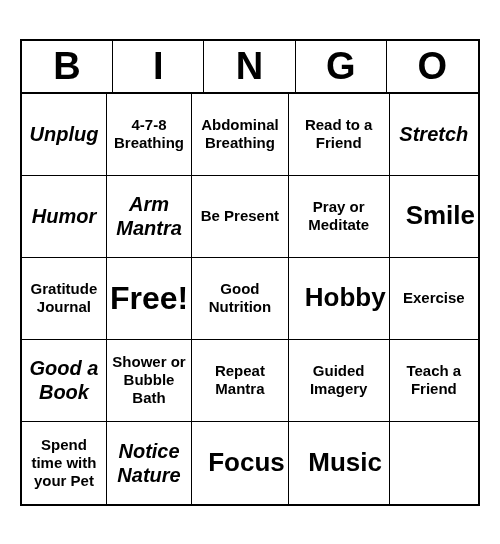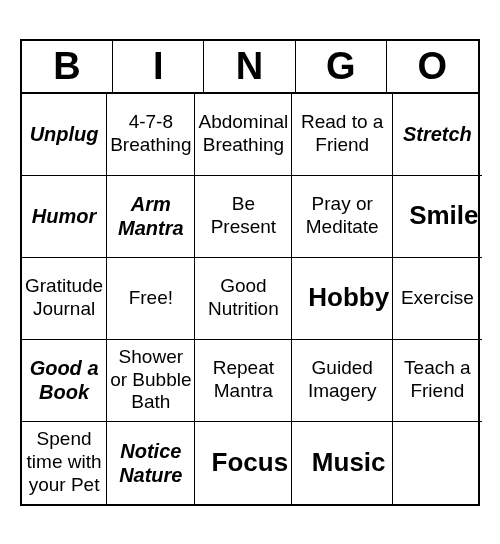--- a/index.html
+++ b/index.html
@@ -39,37 +39,38 @@
     }
     .bingo-cell {
       border-right: 1px solid #000;
       border-bottom: 1px solid #000;
       display: flex;
       align-items: center;
       justify-content: center;
       text-align: center;
       padding: 4px 3px;
       min-height: 82px;
-      font-size: 19px;
+      font-size: 15px;
       line-height: 1.2;
+      font-weight: bold;
     }
     .bingo-cell:nth-child(5n) {
       border-right: none;
     }
     .bingo-cell:nth-child(n+21) {
       border-bottom: none;
     }
     .bingo-cell.large-text {
       font-size: 20px;
       font-weight: bold;
       font-style: italic;
     }
     .bingo-cell.free {
-      font-size: 19px;
-      font-weight: normal;
+      font-size: 32px;
+      font-weight: bold;
     }
     .bingo-cell.xl-text {
       font-size: 26px;
       font-weight: bold;
       padding-left: 16px;
     }
   </style>
 </head>
 <body>
 

